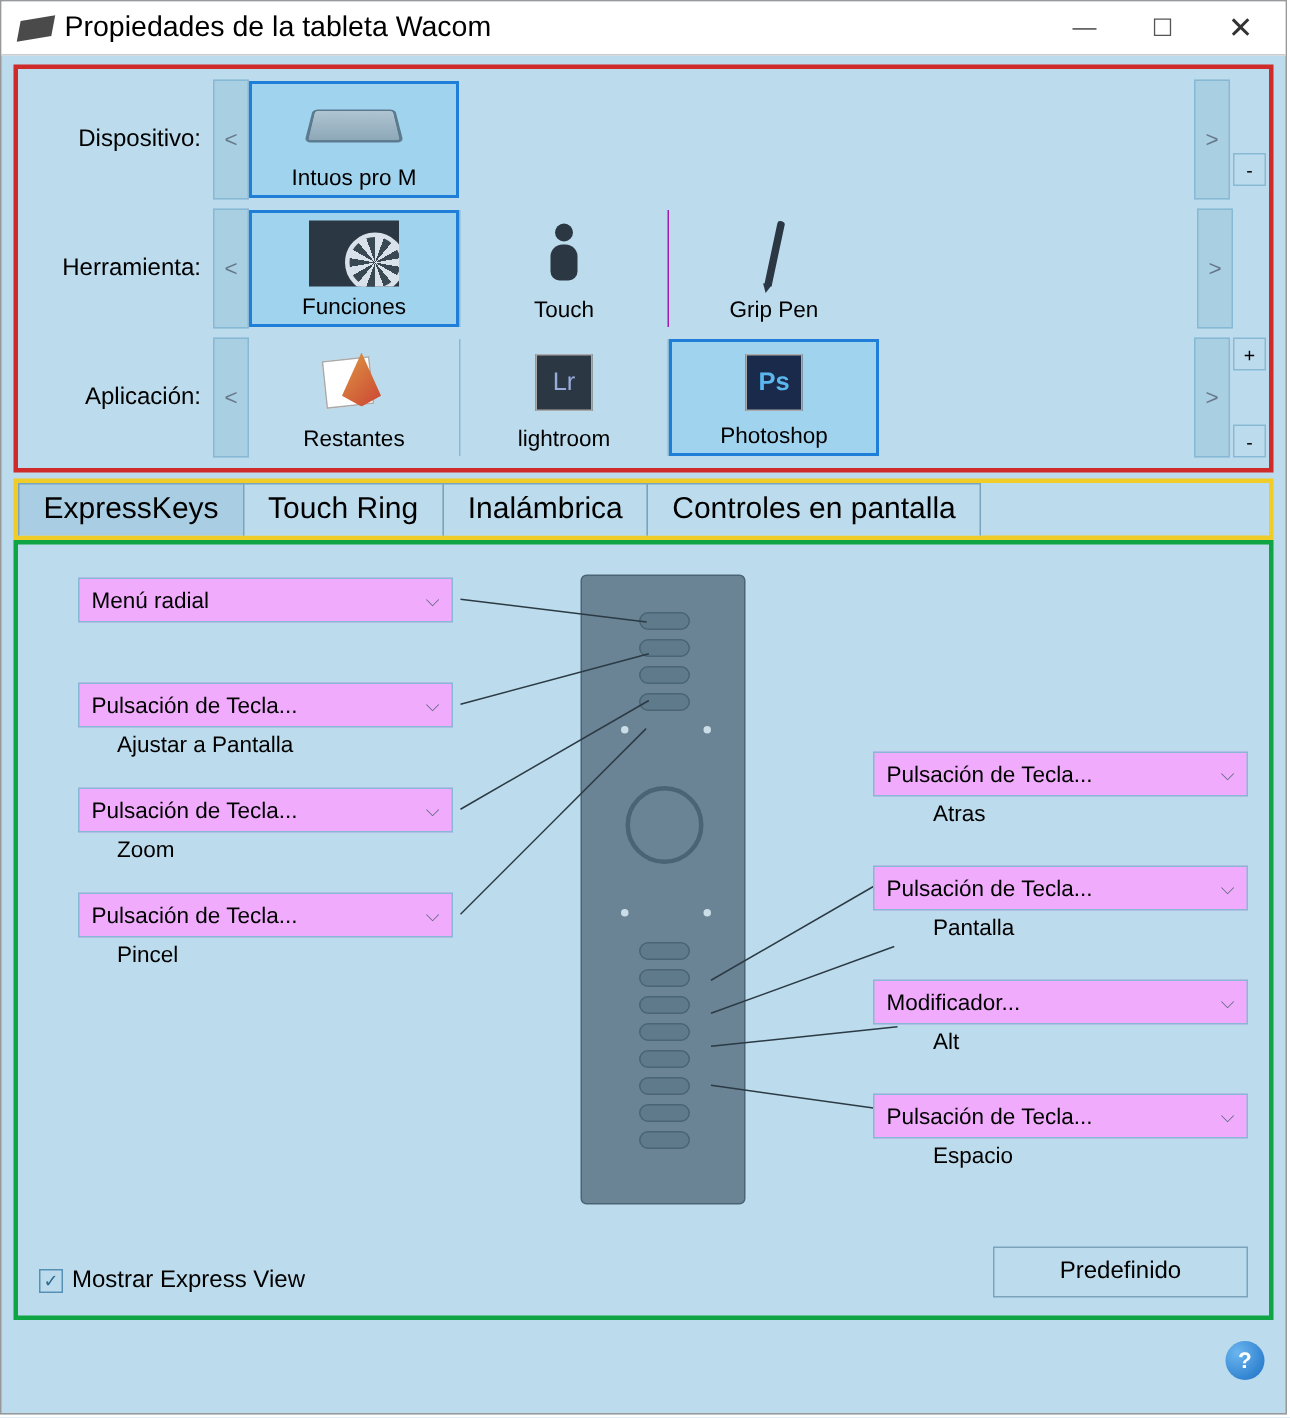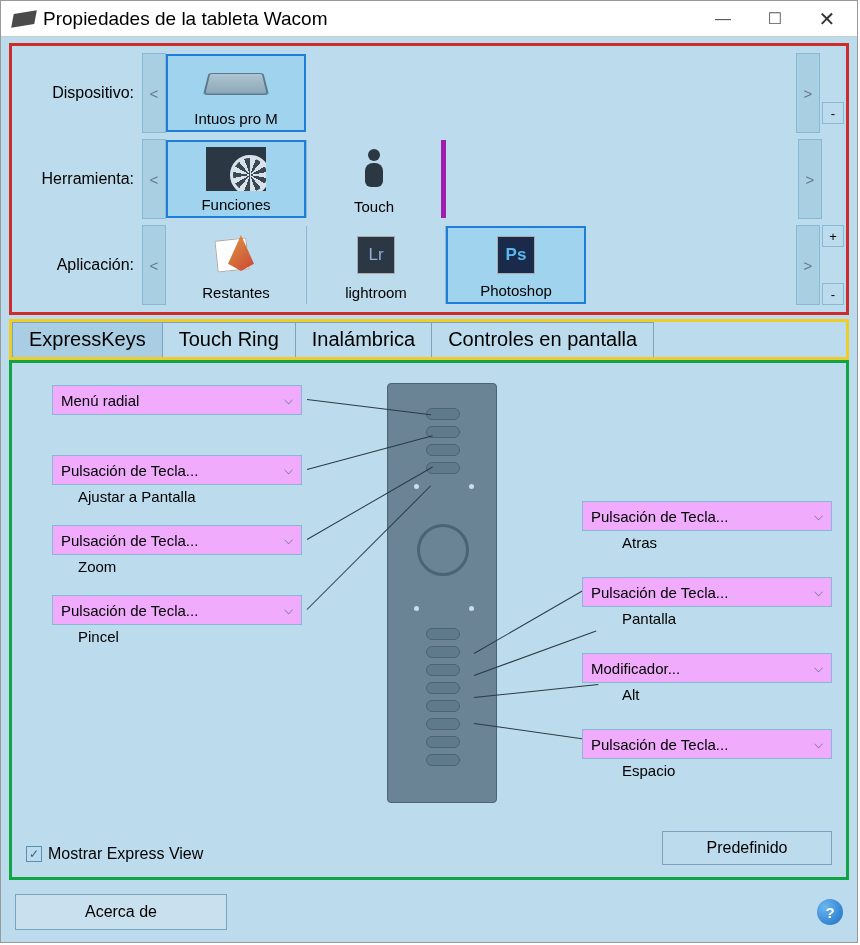--- a/index.html
+++ b/index.html
@@ -101,25 +101,31 @@
     <div class="row">
       <div class="row-label">Herramienta:</div>
       <div class="nav-btn">&lt;</div>
       <div class="items">
         <div class="item selected">
           <div class="icon-slot">
               <div class="ico-funciones"></div>
             </div>
           <div class="label">Funciones</div>
         </div>
-        <div class="item" style="border-left:1px solid #88b9d4;border-right:5px solid #a21caf">
+        <div class="item" style="border-left:1px solid #88b9d4;border-right:1px solid #a21caf">
           <div class="icon-slot">
               <div class="ico-touch"></div>
             </div>
           <div class="label">Touch</div>
+        </div>
+        <div class="item">
+          <div class="icon-slot">
+              <div class="ico-pen"></div>
+            </div>
+          <div class="label">Grip Pen</div>
         </div>
       </div>
       <div class="nav-btn">&gt;</div>
       <div style="width:24px"></div>
     </div>
 
     <div class="row">
       <div class="row-label">Aplicación:</div>
       <div class="nav-btn">&lt;</div>
       <div class="items">
@@ -245,18 +251,17 @@
 
     <div class="checkbox-row">
       <span class="chk">✓</span>
       <span>Mostrar Express View</span>
     </div>
 
     <button class="btn-default">Predefinido</button>
   </div>
 
   <div class="footer">
-    <div class="btn">Acerca de</div>
     <div class="spacer"></div>
     <div class="help-icon">?</div>
   </div>
 
 </div>
 
 </body></html>

